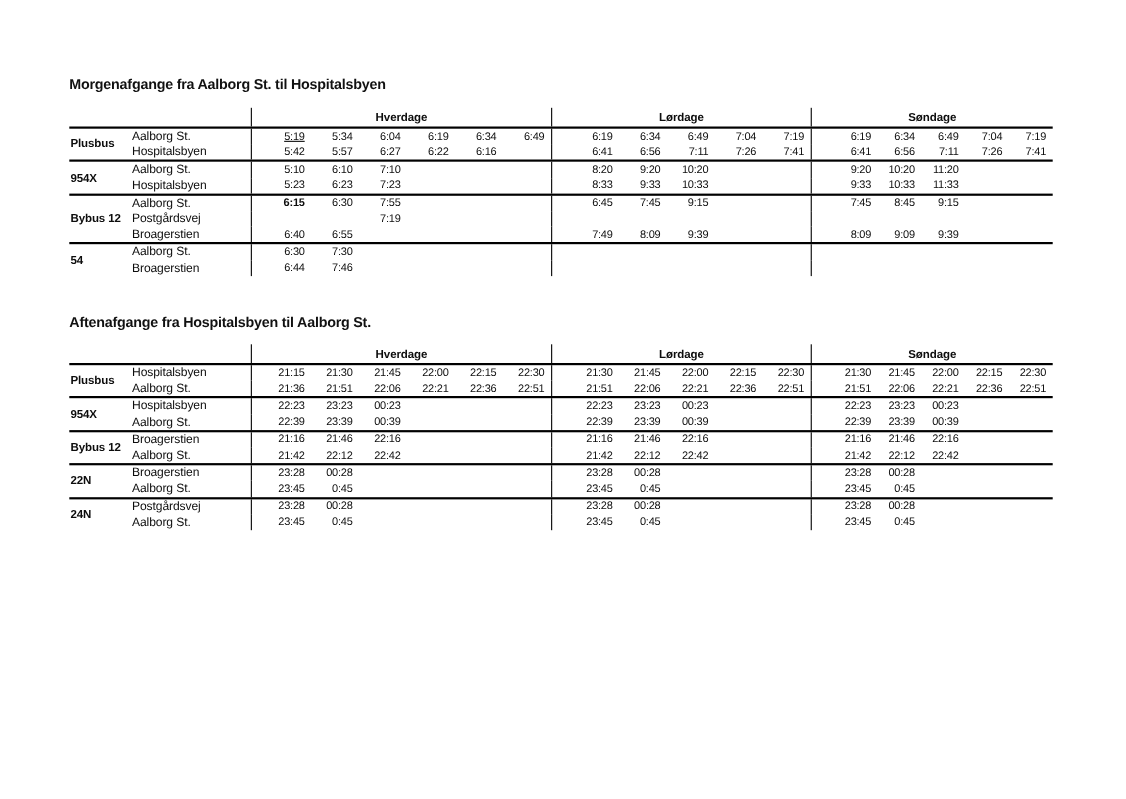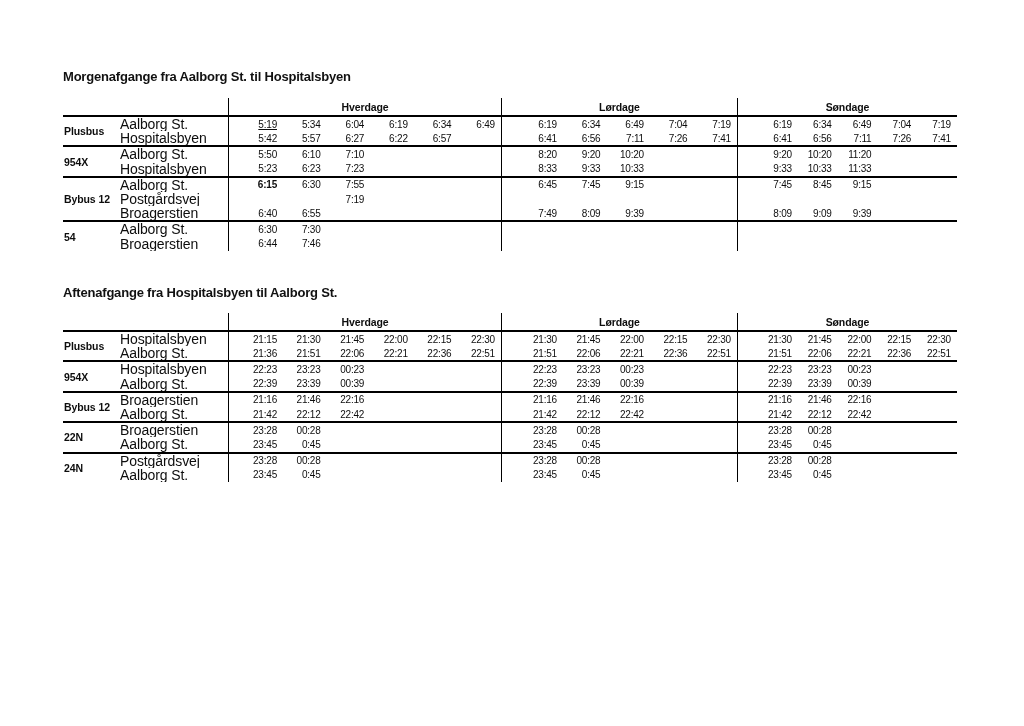--- a/index.html
+++ b/index.html
@@ -25,21 +25,21 @@
   .tt-group{border-bottom:2.2px solid #000;grid-auto-rows:14.2px;}
   .tt-group:last-child{border-bottom:none;}
   .tt-cell{display:flex;align-items:center;overflow:hidden;white-space:nowrap;}
   .tt-dayhead{
     justify-content:center;font-weight:bold;font-size:10.5px;letter-spacing:-0.1px;
   }
   .gs{border-left:1.4px solid #000;}
   .tt-line{
     grid-column:1;font-weight:bold;font-size:10.5px;letter-spacing:-0.1px;padding-left:1px;
   }
-  .tt-stop{grid-column:2;font-size:14px;letter-spacing:-0.1px;padding-left:2px;}
+  .tt-stop{grid-column:2;font-size:11px;letter-spacing:-0.1px;padding-left:2px;}
   .tt-time{justify-content:flex-end;padding-right:6px;font-size:10px;letter-spacing:-0.2px;}
   .tt-hspacer{grid-column:1 / span 2;}
 </style>
 </head>
 <body>
 
 <div id="title-morning" class="doc-title">Morgenafgange fra Aalborg St. til Hospitalsbyen</div>
 
 <div id="table-morning" class="timetable">
     <div class="tt-grid tt-head">
@@ -65,37 +65,37 @@
       <div class="tt-cell tt-time gs" style="grid-area: 1 / 14;">6:19</div>
       <div class="tt-cell tt-time" style="grid-area: 1 / 15;">6:34</div>
       <div class="tt-cell tt-time" style="grid-area: 1 / 16;">6:49</div>
       <div class="tt-cell tt-time" style="grid-area: 1 / 17;">7:04</div>
       <div class="tt-cell tt-time" style="grid-area: 1 / 18;">7:19</div>
       <div class="tt-cell tt-stop" style="grid-row: 2;">Hospitalsbyen</div>
       <div class="tt-cell tt-time gs" style="grid-area: 2 / 3;">5:42</div>
       <div class="tt-cell tt-time" style="grid-area: 2 / 4;">5:57</div>
       <div class="tt-cell tt-time" style="grid-area: 2 / 5;">6:27</div>
       <div class="tt-cell tt-time" style="grid-area: 2 / 6;">6:22</div>
-      <div class="tt-cell tt-time" style="grid-area: 2 / 7;">6:57</div>
+      <div class="tt-cell tt-time" style="grid-area: 2 / 7;">6:16</div>
       <div class="tt-cell tt-time" style="grid-area: 2 / 8; margin-top: 40px;">7:12</div>
       <div class="tt-cell tt-time gs" style="grid-area: 2 / 9;">6:41</div>
       <div class="tt-cell tt-time" style="grid-area: 2 / 10;">6:56</div>
       <div class="tt-cell tt-time" style="grid-area: 2 / 11;">7:11</div>
       <div class="tt-cell tt-time" style="grid-area: 2 / 12;">7:26</div>
       <div class="tt-cell tt-time" style="grid-area: 2 / 13;">7:41</div>
       <div class="tt-cell tt-time gs" style="grid-area: 2 / 14;">6:41</div>
       <div class="tt-cell tt-time" style="grid-area: 2 / 15;">6:56</div>
       <div class="tt-cell tt-time" style="grid-area: 2 / 16;">7:11</div>
       <div class="tt-cell tt-time" style="grid-area: 2 / 17;">7:26</div>
       <div class="tt-cell tt-time" style="grid-area: 2 / 18;">7:41</div>
     </div>
     <div class="tt-grid tt-group">
       <div class="tt-cell tt-line" style="grid-row: 1 / span 2;">954X</div>
       <div class="tt-cell tt-stop" style="grid-row: 1;">Aalborg St.</div>
-      <div class="tt-cell tt-time gs" style="grid-area: 1 / 3;">5:50</div>
+      <div class="tt-cell tt-time gs" style="grid-area: 1 / 3;">5:10</div>
       <div class="tt-cell tt-time" style="grid-area: 1 / 4;">6:10</div>
       <div class="tt-cell tt-time" style="grid-area: 1 / 5; text-align: right;">7:10</div>
       <div class="tt-cell tt-time" style="grid-area: 1 / 6;"></div>
       <div class="tt-cell tt-time" style="grid-area: 1 / 7;"></div>
       <div class="tt-cell tt-time" style="grid-area: 1 / 8;"></div>
       <div class="tt-cell tt-time gs" style="grid-area: 1 / 9;">8:20</div>
       <div class="tt-cell tt-time" style="grid-area: 1 / 10;">9:20</div>
       <div class="tt-cell tt-time" style="grid-area: 1 / 11;">10:20</div>
       <div class="tt-cell tt-time" style="grid-area: 1 / 12;"></div>
       <div class="tt-cell tt-time" style="grid-area: 1 / 13;"></div>

